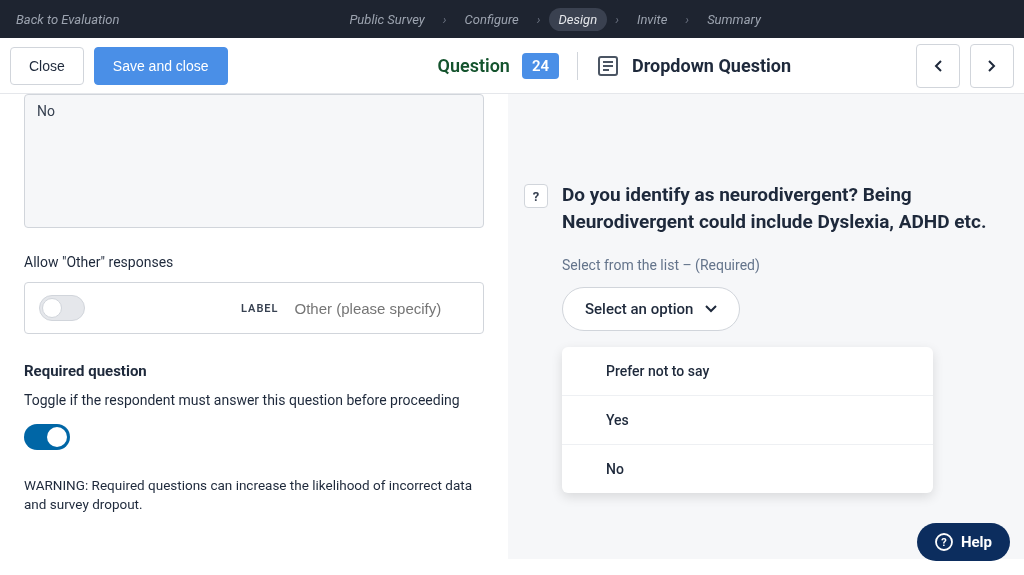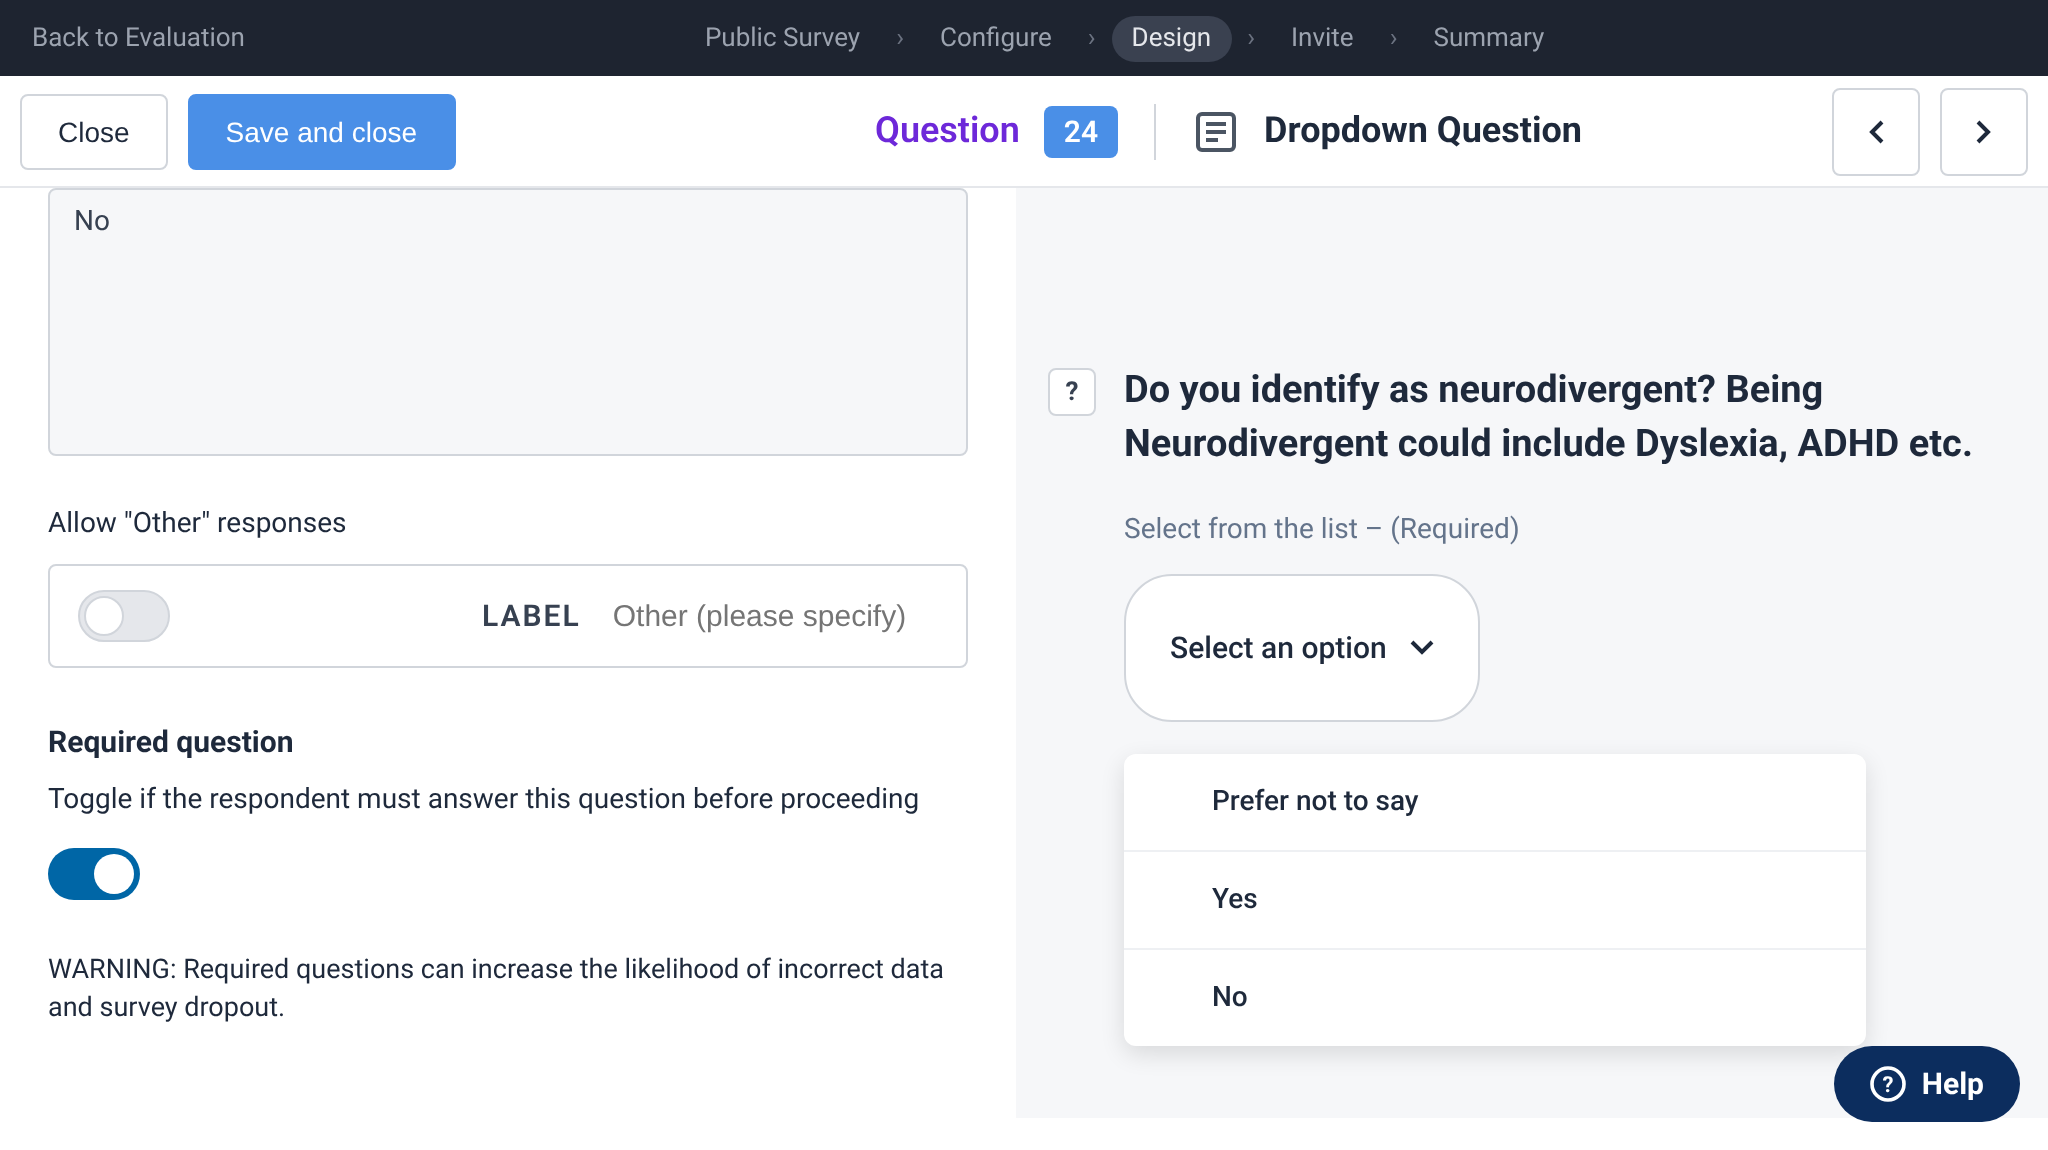--- a/index.html
+++ b/index.html
@@ -1,67 +1,67 @@
 <!DOCTYPE html>
 <html><head>
   <meta charset="utf-8">
   <style>
     * { box-sizing: border-box; margin: 0; padding: 0; }
     body { font-family: -apple-system, BlinkMacSystemFont, "Segoe UI", Roboto, sans-serif; background: #fff; color: #1e293b; width: 1024px; height: 575px; overflow: hidden; position: relative; }
     
-    .topbar { background: #1e2430; height: 38px; display: flex; align-items: center; padding: 0 16px; color: #9ca3af; font-size: 13px; }
+    .topbar { background: #1e2430; height: 38px; display: flex; align-items: center; padding: 0 16px; color: #9ca3af; font-size: 13px; font-style: italic; }
     .back-link { color: #9ca3af; text-decoration: none; }
     .breadcrumb-nav { display: flex; align-items: center; gap: 8px; margin-left: 220px; }
     .bc-item { color: #9ca3af; padding: 4px 10px; border-radius: 12px; }
     .bc-item.active { background: #3a4150; color: #e5e7eb; text-align: right; }
     .bc-chev { color: #6b7280; }
     
     .header { height: 56px; border-bottom: 1px solid #e5e7eb; display: flex; align-items: center; padding: 0 10px; }
     .btn { border: 1px solid #d1d5db; background: #fff; padding: 10px 18px; border-radius: 4px; font-size: 14px; cursor: pointer; color: #1e293b; }
     .btn-primary { background: #4a8fe7; border-color: #4a8fe7; color: #fff; margin-left: 10px; }
     .header-center { margin-left: 210px; display: flex; align-items: center; gap: 12px; }
-    .q-label { color: #6d28d9; font-weight: 600; font-size: 18px; }
+    .q-label { color: #14532d; font-weight: 600; font-size: 18px; }
     .q-num { background: #4a8fe7; color: #fff; padding: 4px 10px; border-radius: 4px; font-weight: 600; font-size: 15px; text-align: center; }
     .vdiv { width: 1px; height: 28px; background: #d1d5db; margin: 0 6px; }
     .q-type { display: flex; align-items: center; gap: 12px; font-weight: 700; font-size: 18px; color: #1e293b; }
     .q-type-icon { width: 24px; height: 24px; display: flex; align-items: center; justify-content: center; }
     .nav-arrows { margin-left: auto; display: flex; gap: 10px; }
     .arrow-btn { width: 44px; height: 44px; border: 1px solid #d1d5db; border-radius: 4px; background: #fff; display: flex; align-items: center; justify-content: center; cursor: pointer; }
     
     .main { display: flex; height: calc(575px - 38px - 72px); }
     .left { width: 508px; padding: 0 24px; overflow: hidden; }
     .right { flex: 1; background: #f6f7f9; padding: 0; }
     
     .option-textarea { width: 100%; height: 134px; border: 1px solid #d1d5db; border-radius: 4px; padding: 8px 12px; font-size: 14px; color: #374151; background: #f6f7f9; resize: none; font-family: inherit; }
     textarea::placeholder { color: #9ca3af; }
     
     .section-label { font-size: 14px; color: #1e293b; margin-top: 22px; margin-bottom: 12px; font-weight: 400; }
     
     .other-row { border: 1px solid #d1d5db; border-radius: 4px; padding: 12px 14px; display: flex; align-items: center; gap: 16px; }
-    .label-tag { font-size: 15px; letter-spacing: 1px; color: #374151; font-weight: 600; margin-left: 140px; }
+    .label-tag { font-size: 11px; letter-spacing: 1px; color: #374151; font-weight: 600; margin-left: 140px; }
     .other-input { border: none; outline: none; font-size: 15px; color: #9ca3af; flex: 1; background: transparent; }
     
     .toggle { width: 46px; height: 26px; border-radius: 13px; position: relative; cursor: pointer; flex-shrink: 0; }
     .toggle-off { background: #e5e7eb; border: 1px solid #d1d5db; }
     .toggle-on { background: #0066a6; }
     .knob { width: 20px; height: 20px; border-radius: 50%; background: #fff; position: absolute; top: 2px; border: 1px solid #d1d5db; }
     .toggle-off .knob { left: 2px; }
     .toggle-on .knob { right: 3px; border: none; top: 3px; }
     
     .req-heading { font-weight: 700; font-size: 15px; margin-top: 28px; color: #1e293b; }
     .req-desc { font-size: 14px; color: #1e293b; margin-top: 12px; }
     .req-toggle-wrap { margin-top: 16px; }
     .warning { font-size: 13.5px; color: #1e293b; margin-top: 26px; line-height: 1.4; }
     
     .preview { padding: 88px 28px 0 16px; }
     .preview-row { display: flex; gap: 14px; }
     .help-badge { width: 24px; height: 24px; border: 1px solid #d1d5db; border-radius: 4px; display: flex; align-items: center; justify-content: center; font-size: 13px; font-weight: 700; color: #374151; flex-shrink: 0; margin-top: 2px; background: #fff; }
     .q-text { font-size: 19px; font-weight: 700; color: #1e293b; line-height: 1.4; }
     .sub-label { color: #64748b; font-size: 14px; margin-top: 22px; margin-left: 38px; }
-    .dropdown { margin-top: 14px; margin-left: 38px; border: 1px solid #d1d5db; border-radius: 24px; padding: 27px 22px; display: inline-flex; align-items: center; gap: 12px; background: #fff; cursor: pointer; }
+    .dropdown { margin-top: 14px; margin-left: 38px; border: 1px solid #d1d5db; border-radius: 24px; padding: 12px 22px; display: inline-flex; align-items: center; gap: 12px; background: #fff; cursor: pointer; }
     .dropdown-text { font-size: 15px; color: #1e293b; font-weight: 500; }
     .options-panel { margin-top: 16px; margin-left: 38px; background: #fff; border-radius: 6px; box-shadow: 0 4px 12px rgba(0,0,0,0.12); overflow: hidden; width: 371px; }
     .option-item { padding: 16px 44px; font-size: 14px; font-weight: 500; color: #1e293b; border-bottom: 1px solid #eef0f3; cursor: pointer; }
     .option-item:last-child { border-bottom: none; }
     
     .help-fab { position: absolute; bottom: 14px; right: 14px; background: #0c2d5e; color: #fff; border-radius: 24px; padding: 10px 18px; display: flex; align-items: center; gap: 8px; font-weight: 700; font-size: 15px; cursor: pointer; }
   </style>
 </head>
 <body>
 

